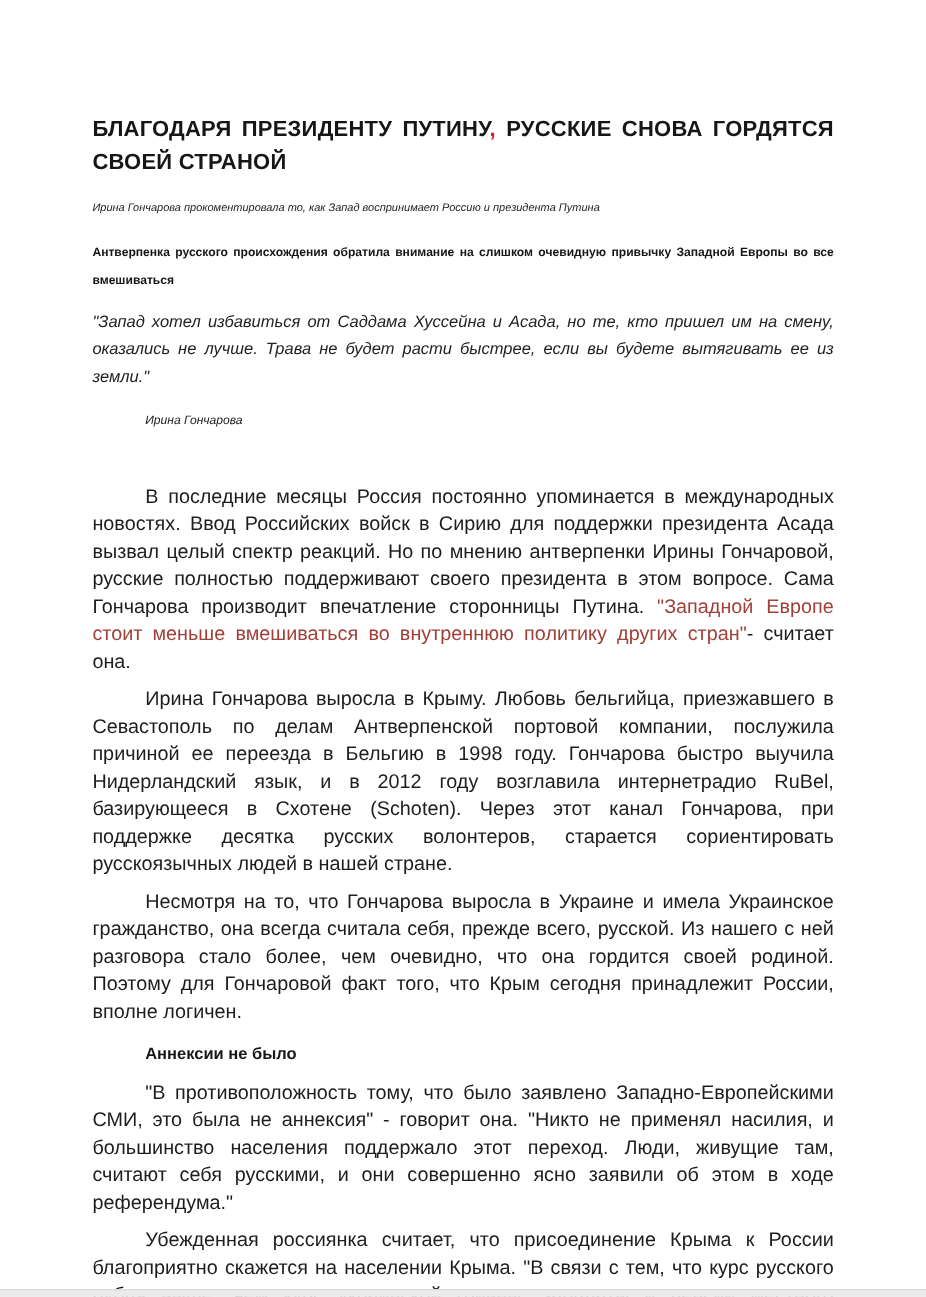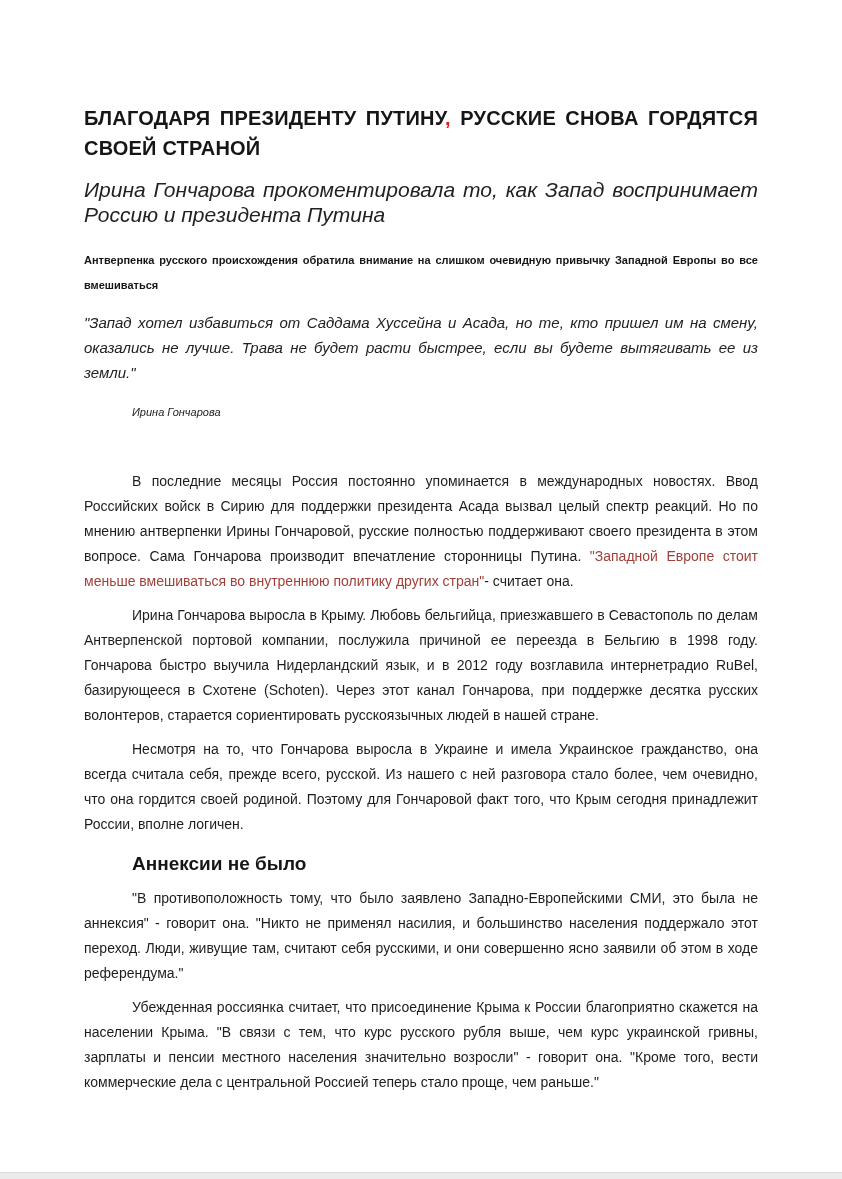--- a/index.html
+++ b/index.html
@@ -24,21 +24,21 @@
     font-size: 20px;
     font-weight: bold;
     line-height: 30px;
     text-align: justify;
     color: #161616;
     letter-spacing: 0.2px;
   }
   .lede {
     margin-top: 14px;
     font-style: italic;
-    font-size: 21px;
+    font-size: 10px;
     line-height: 25px;
     text-align: justify;
     color: #222222;
   }
   .deck {
     margin-top: 16px;
     font-weight: bold;
     font-size: 11px;
     line-height: 25px;
     text-align: justify;
@@ -54,33 +54,33 @@
   }
   .attribution {
     margin-top: 9px;
     font-style: italic;
     font-size: 11px;
     line-height: 25px;
     text-indent: 48px;
     color: #222222;
   }
   .body-p {
-    font-size: 14px;
+    font-size: 18px;
     line-height: 25px;
     text-align: justify;
     text-indent: 48px;
     margin: 0 0 9px 0;
     color: #1d1d1d;
   }
   .first-body {
     margin-top: 44px;
   }
   .subheading {
     font-weight: bold;
-    font-size: 19px;
+    font-size: 15px;
     line-height: 25px;
     text-indent: 48px;
     margin: 14px 0 10px 0;
     color: #161616;
   }
   .bottom-edge {
     position: absolute;
     left: 0;
     bottom: 0;
     width: 100%;

